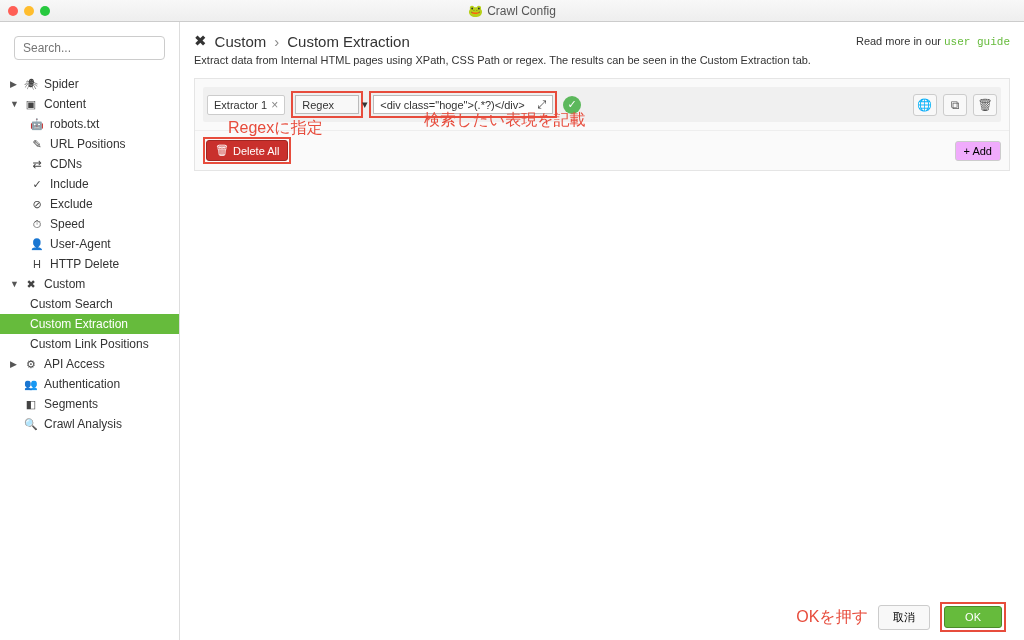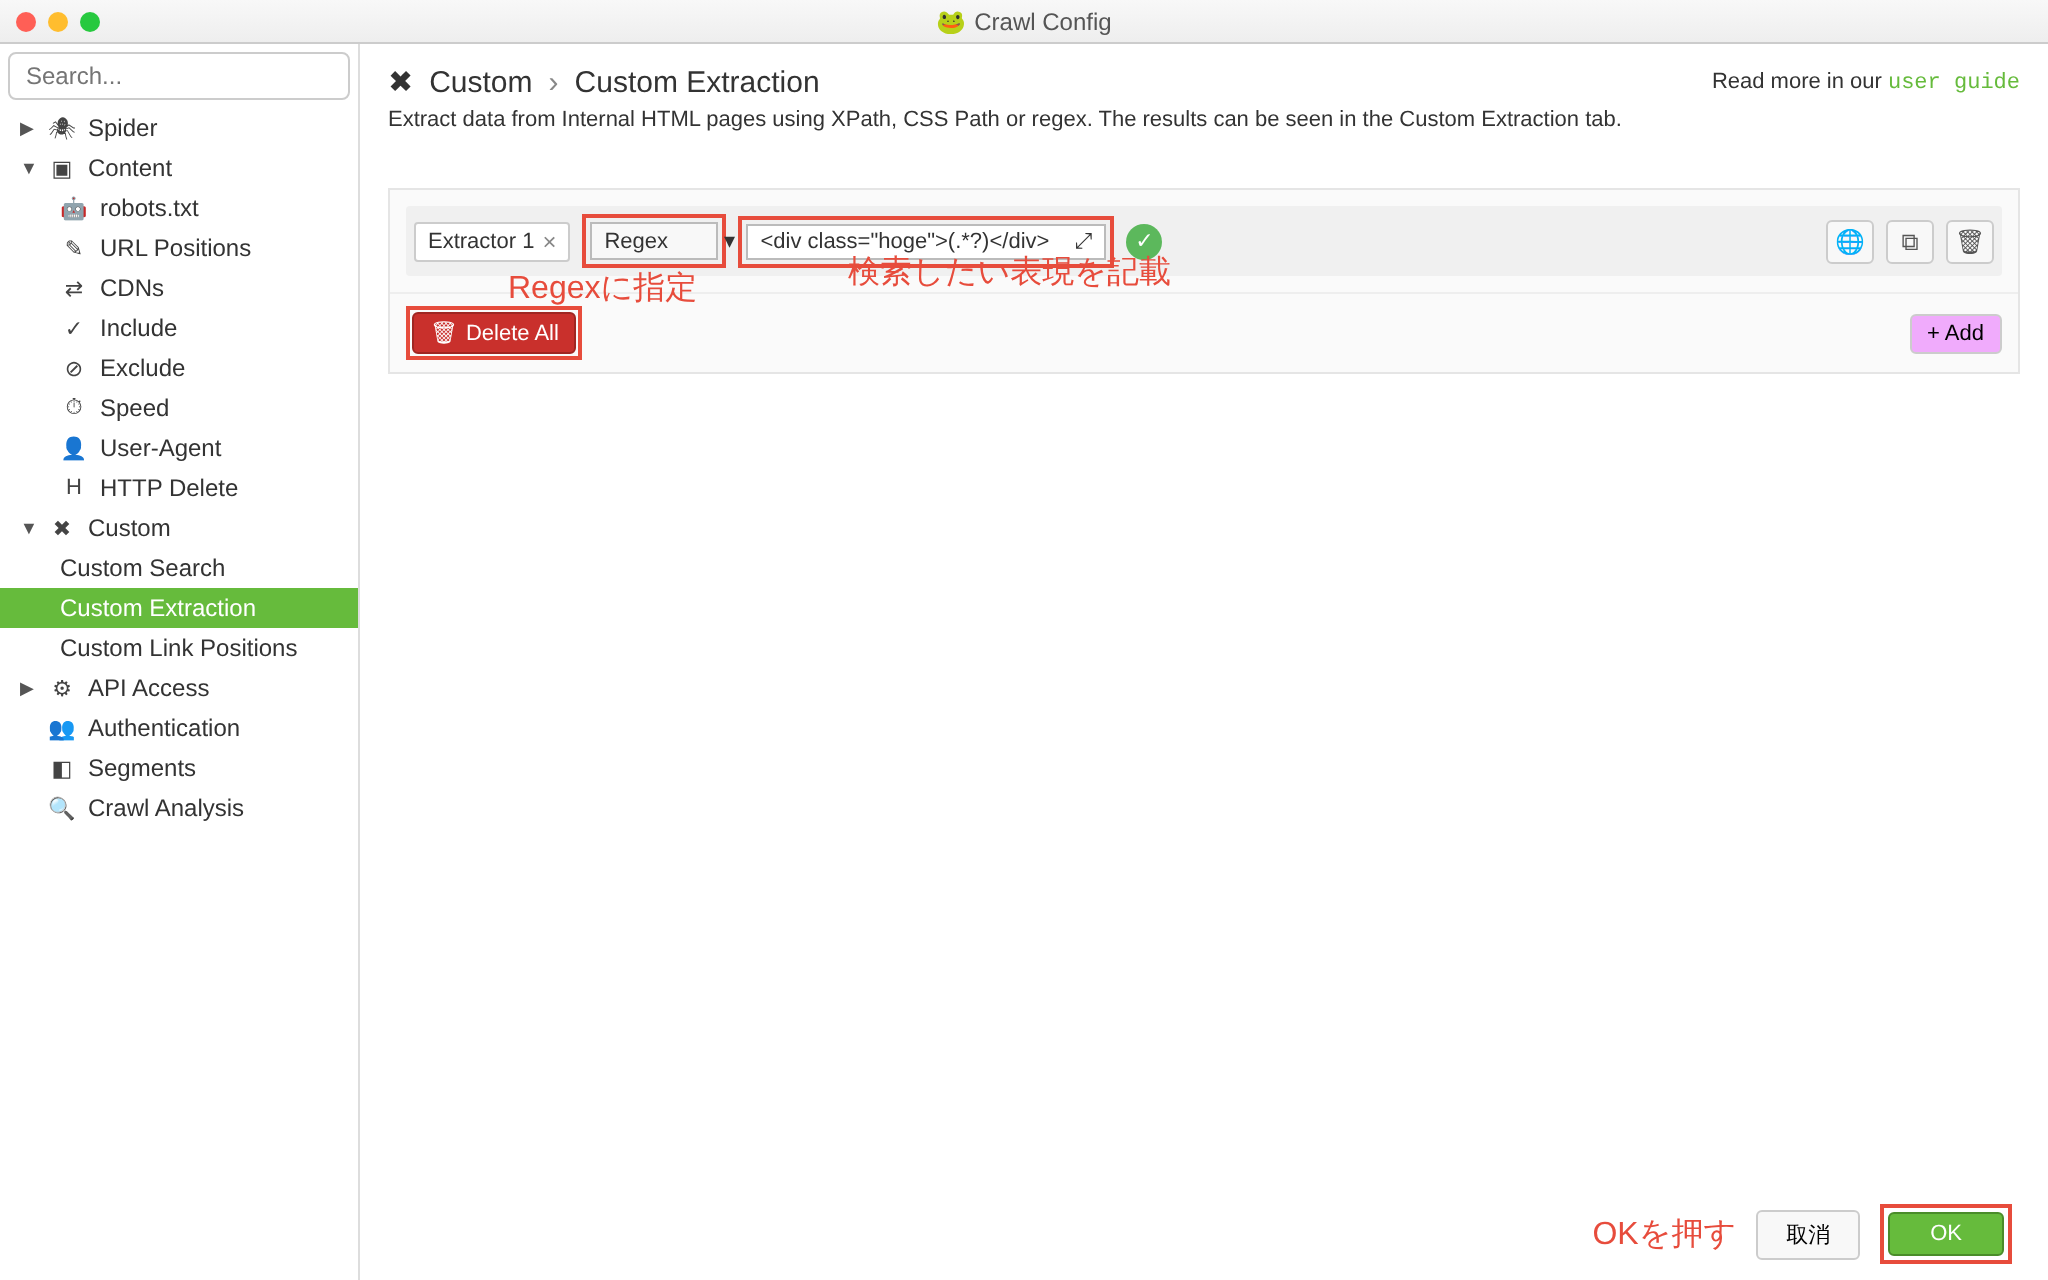--- a/index.html
+++ b/index.html
@@ -4,21 +4,21 @@
 <style>
 * { box-sizing: border-box; margin: 0; padding: 0; font-family: -apple-system, BlinkMacSystemFont, "Segoe UI", Arial, sans-serif; }
 body { width: 1024px; height: 640px; background: #f5f5f5; overflow: hidden; font-size: 12px; color: #333; }
 .titlebar { height: 22px; background: linear-gradient(#f8f8f8,#eee); border-bottom: 1px solid #ccc; display:flex; align-items:center; padding:0 8px; position:relative; }
 .traffic { display:flex; gap:6px; }
 .dot { width:10px; height:10px; border-radius:50%; }
 .dot.r{background:#ff5f56;} .dot.y{background:#ffbd2e;} .dot.g{background:#27c93f;}
 .title { position:absolute; left:50%; transform:translateX(-50%); font-size:12px; color:#555; display:flex; align-items:center; gap:4px;}
 .app { display:flex; height:618px; }
 .sidebar { width:180px; border-right:1px solid #ddd; background:#fff; display:flex; flex-direction:column; }
-.search { margin:4px; }
+.search { margin:14px; }
 .search input { width:100%; padding:4px 8px; border:1px solid #ccc; border-radius:4px; font-size:12px; }
 .tree { flex:1; overflow:auto; }
 .tree-item { display:flex; align-items:center; gap:6px; padding:3px 8px 3px 10px; cursor:pointer; font-size:12px;}
 .tree-item.child{padding-left:30px;}
 .tree-item.child2{padding-left:30px;}
 .tree-item.active{background:#66bb3c; color:#fff;}
 .caret{width:8px;font-size:9px;color:#555;}
 .ico{width:14px;text-align:center;font-size:11px;color:#444;}
 .main{flex:1;display:flex;flex-direction:column;background:#fff;padding:10px 14px 8px;}
 .breadcrumb{display:flex;align-items:center;gap:8px;font-size:15px;font-weight:500;margin-bottom:4px;}
@@ -41,21 +41,21 @@
 .ibtn.disabled{color:#ccc;}
 .annot{position:absolute;color:#e74c3c;font-size:16px;font-weight:500;}
 .panel-footer{display:flex;align-items:center;padding:6px 8px;gap:8px;border-top:1px solid #eee;}
 .del-all{background:#c9302c;color:#fff;border:1px solid #a02622;padding:3px 8px;font-size:11px;border-radius:3px;display:flex;align-items:center;gap:4px;cursor:pointer;}
 .del-all-box{border:2px solid #e74c3c;padding:1px;display:inline-block;}
 .add-btn{border:1px solid #ccc;background:#f0abfc;padding:3px 8px;font-size:11px;border-radius:3px;cursor:pointer;}
 .dialog-footer{display:flex;justify-content:flex-end;align-items:center;gap:10px;padding:8px 4px 0;}
 .cancel-btn{border:1px solid #ccc;background:#f8f8f8;padding:4px 14px;font-size:11px;border-radius:3px;cursor:pointer;text-align:right;}
 .ok-wrap{border:2px solid #e74c3c;padding:2px;}
 .ok-btn{background:#66bb3c;color:#fff;border:1px solid #4a8c2a;padding:4px 20px;font-size:11px;border-radius:3px;cursor:pointer;}
-.content-area{position:relative;flex:1;margin-top:16px;}
+.content-area{position:relative;flex:1;}
 </style>
 </head>
 <body>
 
 <div class="titlebar">
   <div class="traffic">
     <div class="dot r"></div>
     <div class="dot y"></div>
     <div class="dot g"></div>
   </div>
@@ -194,21 +194,21 @@
           <span class="del-all-box">
             <button class="del-all">
               <span>🗑</span>
               <span>Delete All</span>
             </button>
           </span>
           <div class="spacer"></div>
           <button class="add-btn">+ Add</button>
         </div>
       </div>
-      <div class="annot" style="top:40px;left:60px;">Regexに指定</div>
+      <div class="annot" style="top:40px;left:34px;">Regexに指定</div>
       <div class="annot" style="top:32px;left:230px;">検索したい表現を記載</div>
     </div>
 
     <div class="dialog-footer">
       <span class="annot" style="position:static;text-align:right;">OKを押す</span>
       <button class="cancel-btn">取消</button>
       <span class="ok-wrap">
         <button class="ok-btn">OK</button>
       </span>
     </div>

